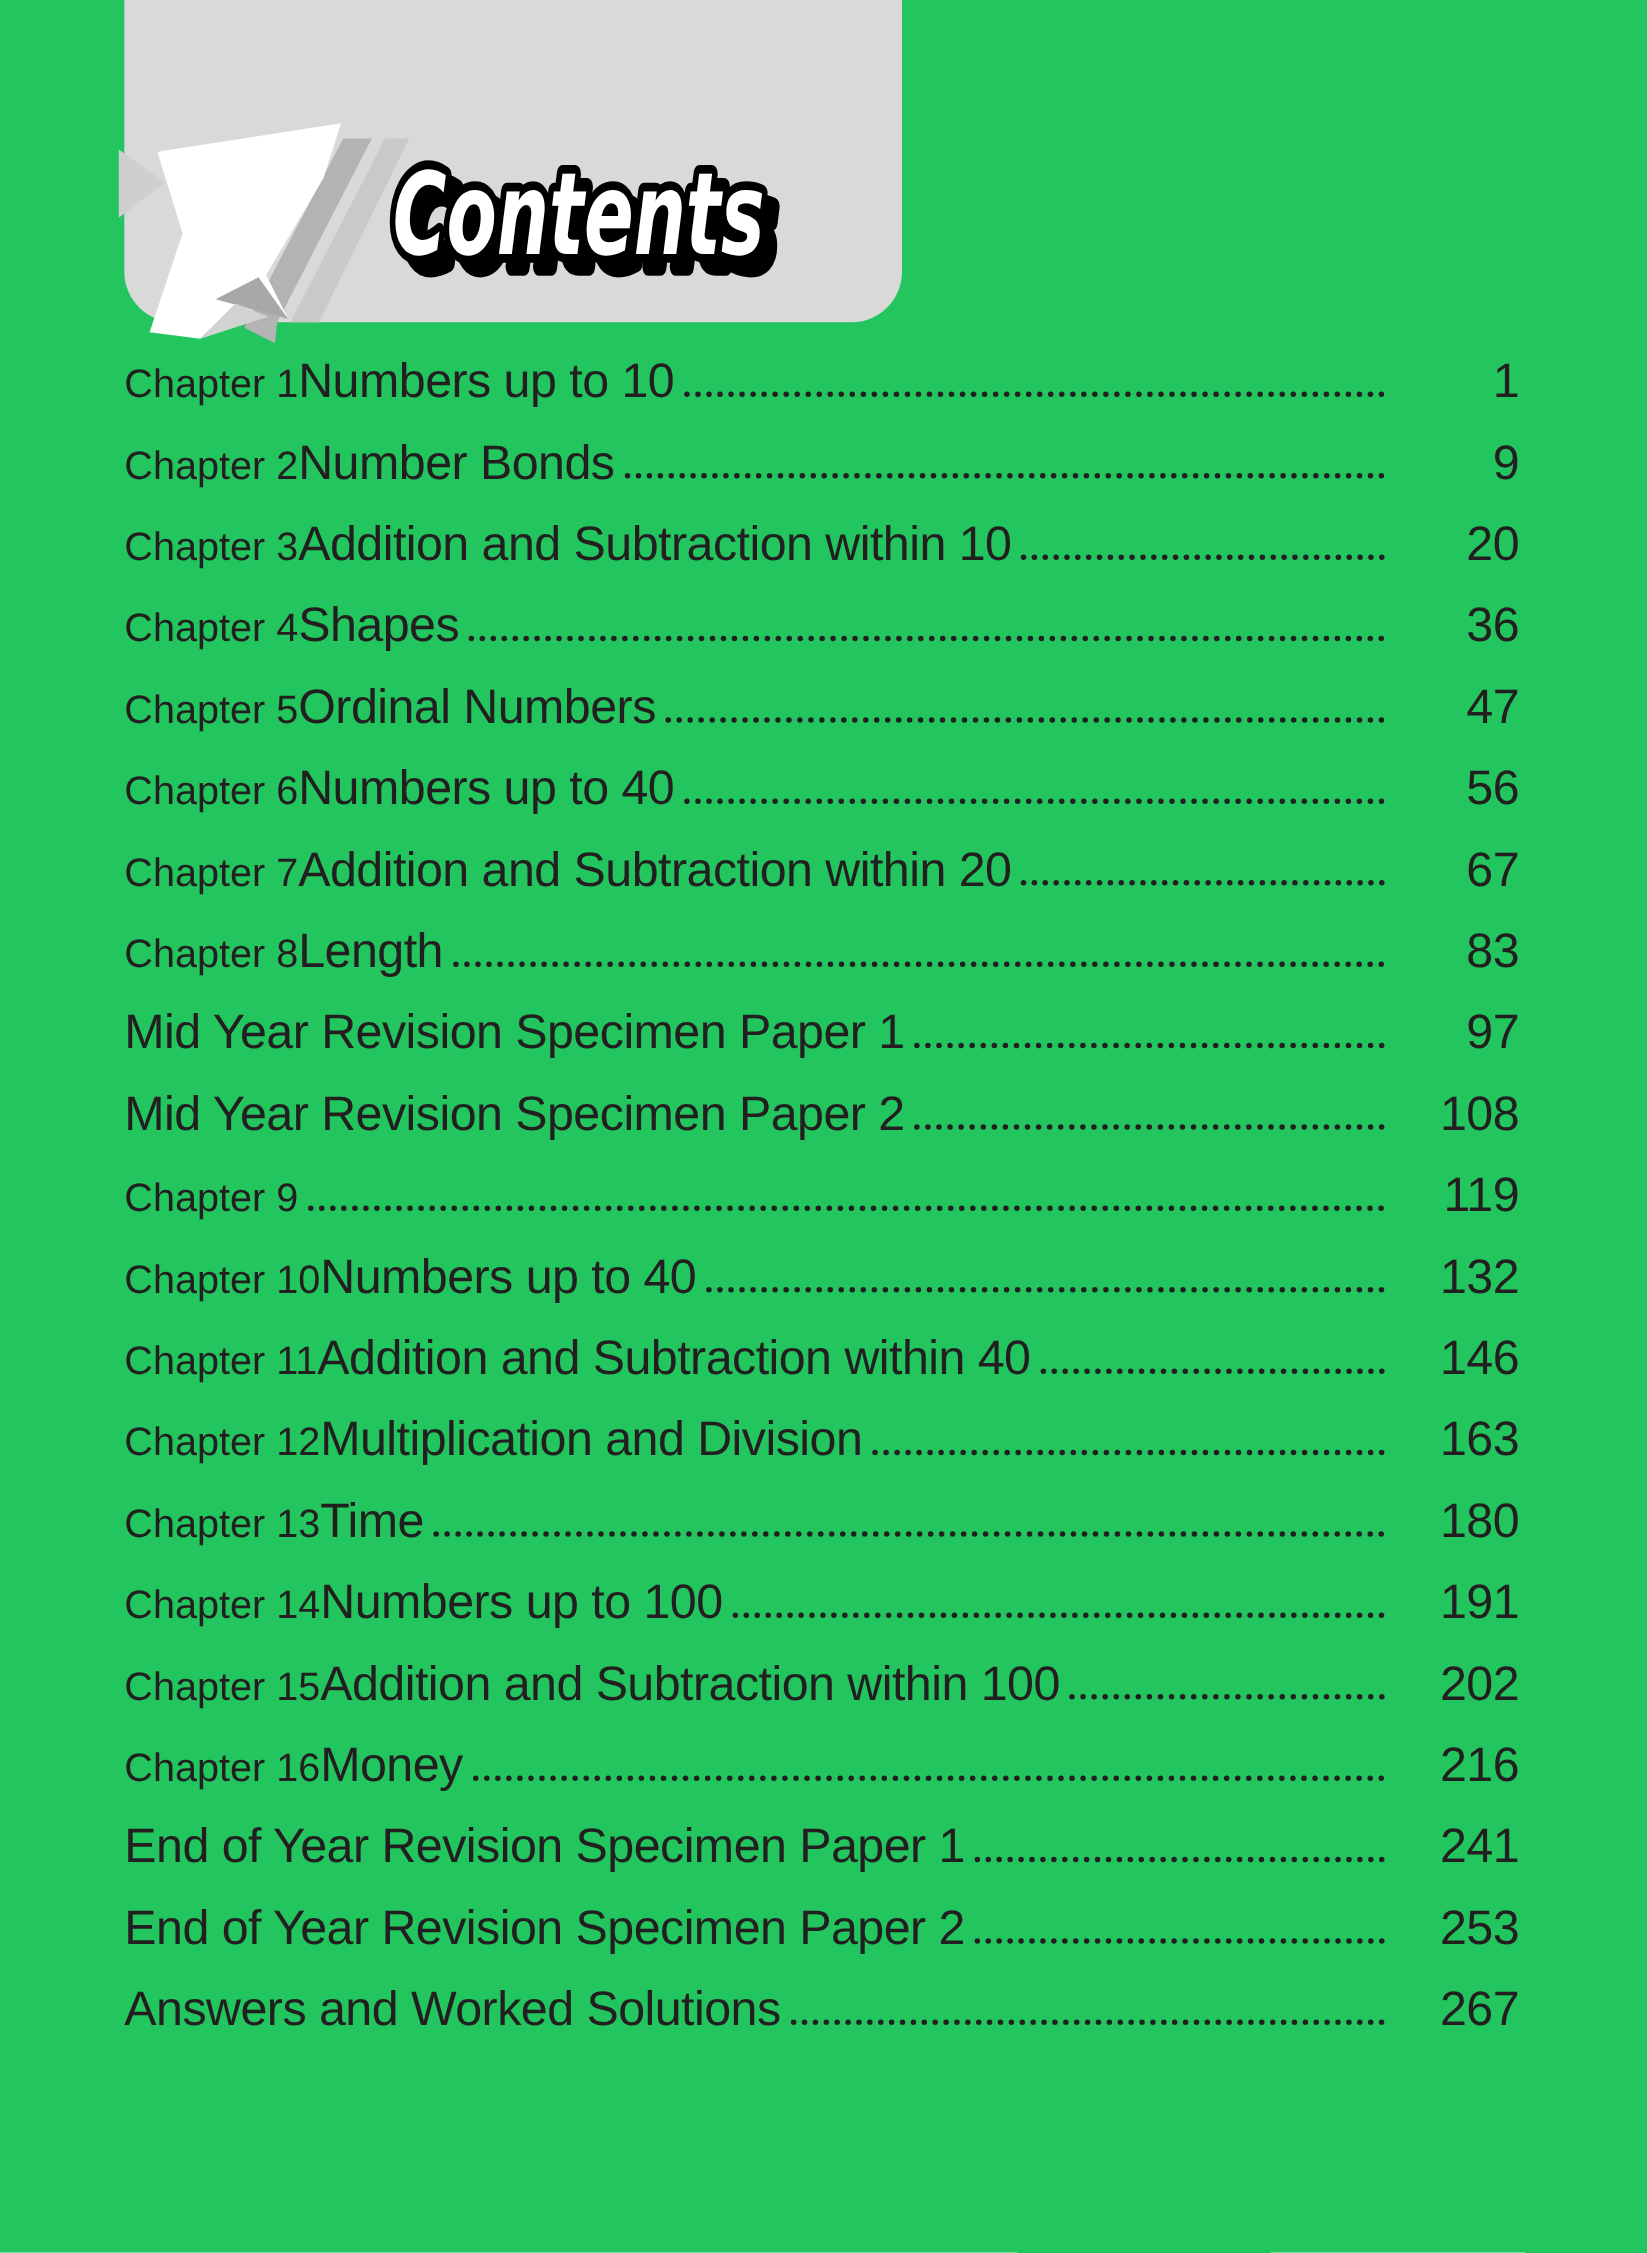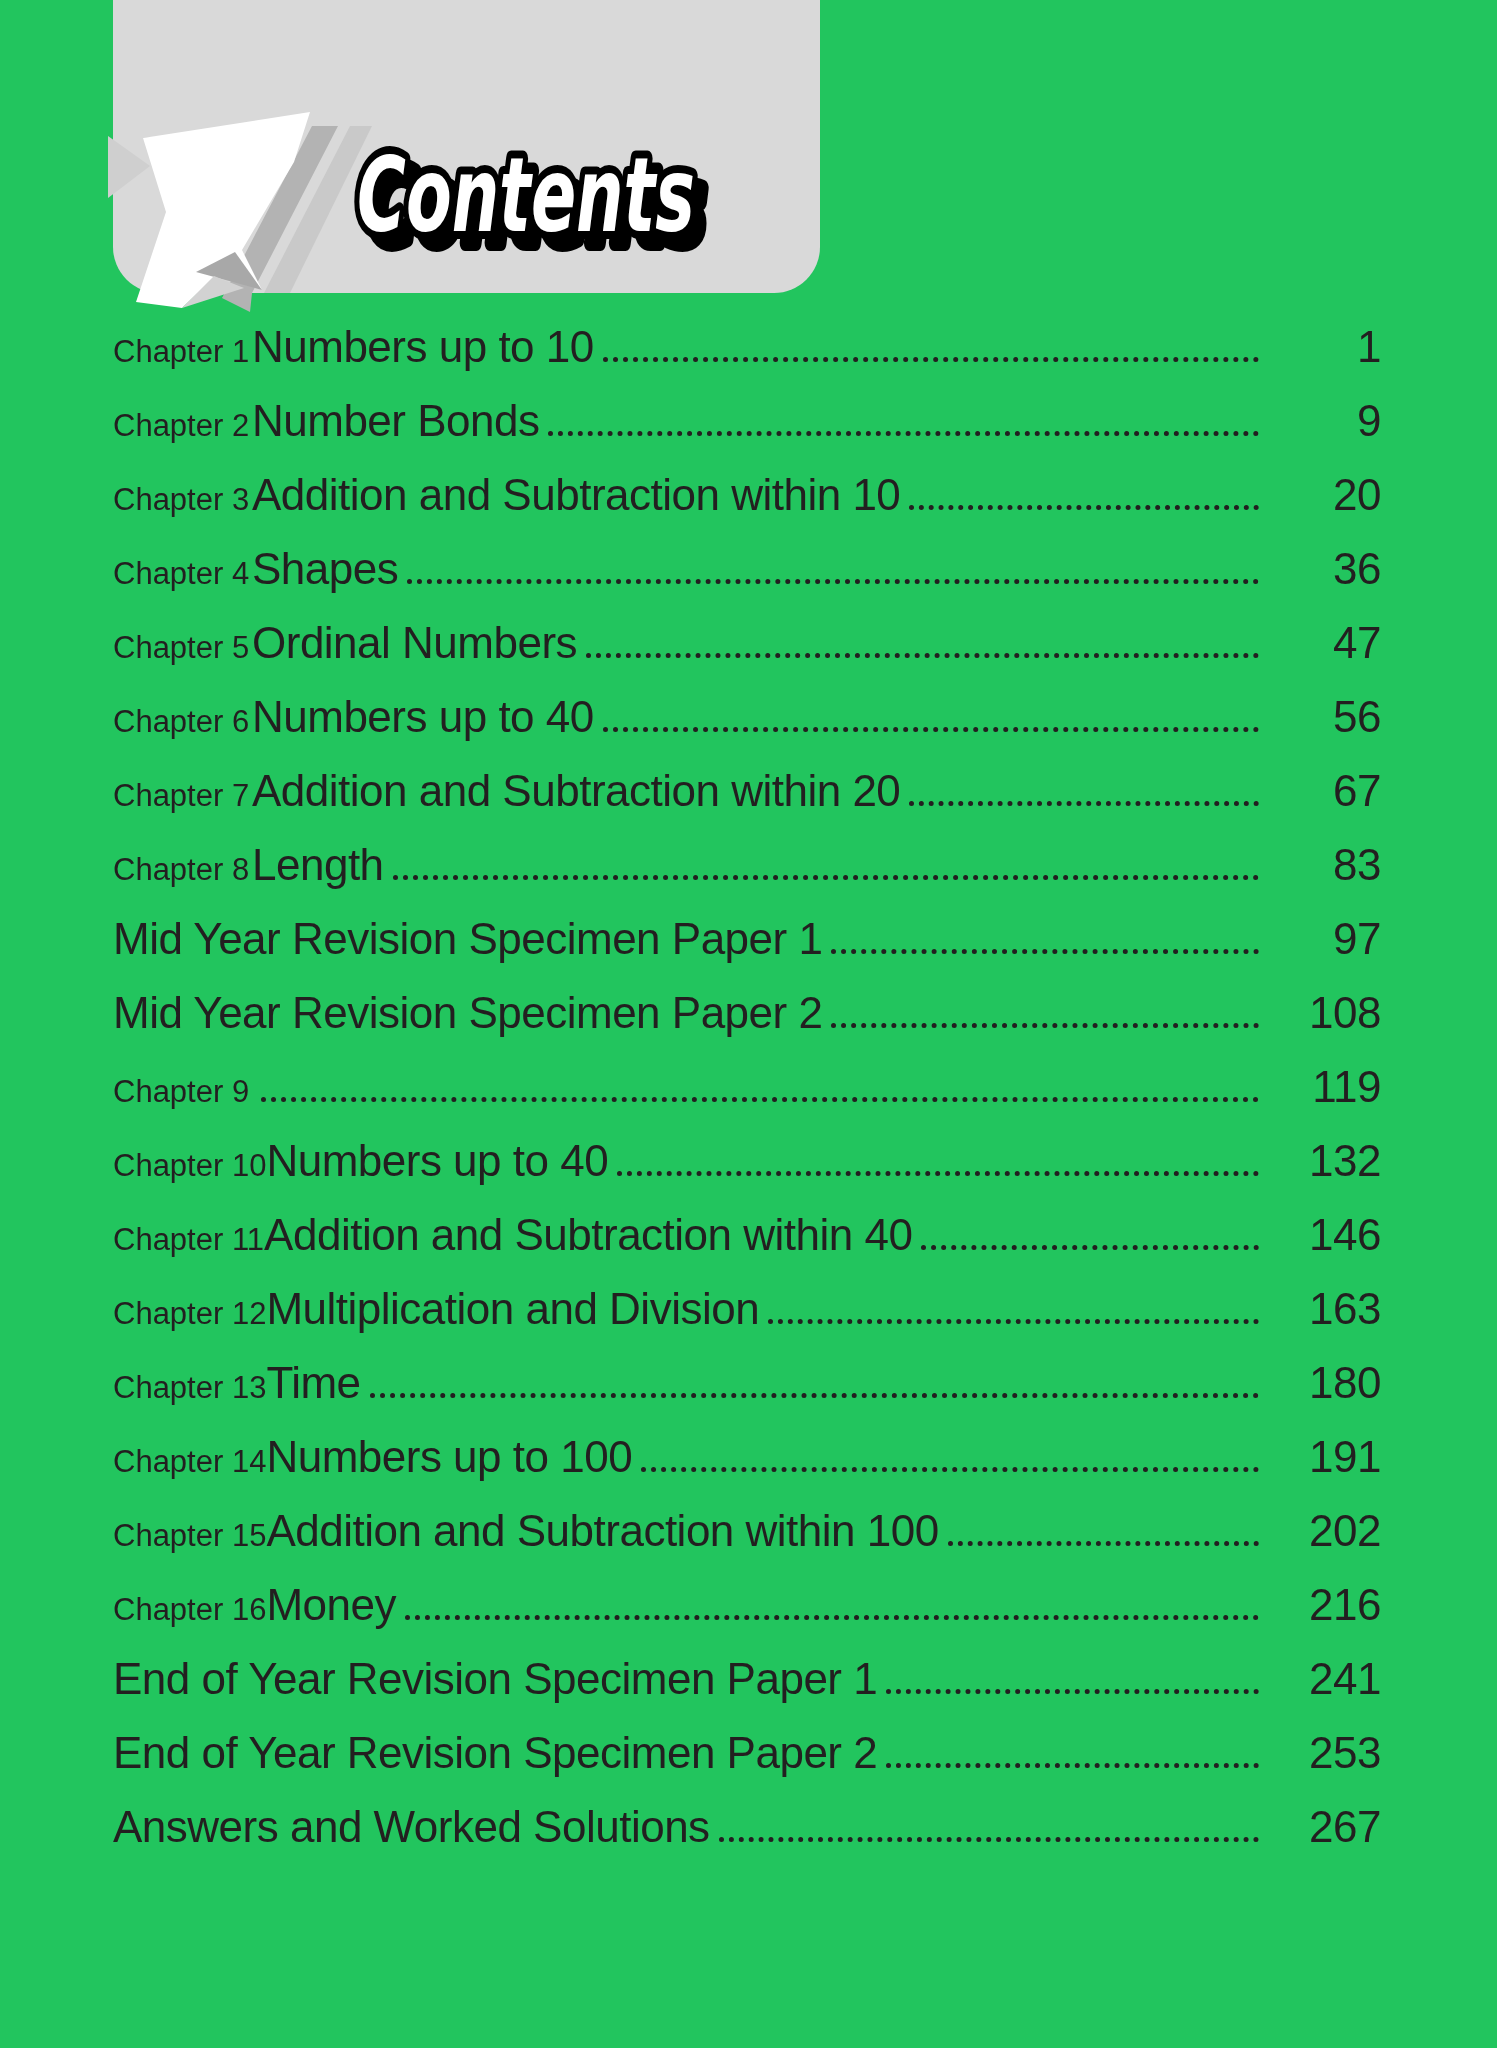--- a/index.html
+++ b/index.html
@@ -43,21 +43,21 @@
   .toc-row {
     display: flex;
     align-items: baseline;
     height: 74px;
     font-size: 44px;
     letter-spacing: -0.5px;
     white-space: nowrap;
   }
   .chapter-label {
     flex: 0 0 139px;
-    font-size: 31px;
+    font-size: 36px;
     letter-spacing: 0;
   }
   .row-title {
     flex: 0 0 auto;
   }
   .leader {
     flex: 1 1 auto;
     min-width: 24px;
     border-bottom: 5px dotted #231f20;
     margin-left: 9px;

